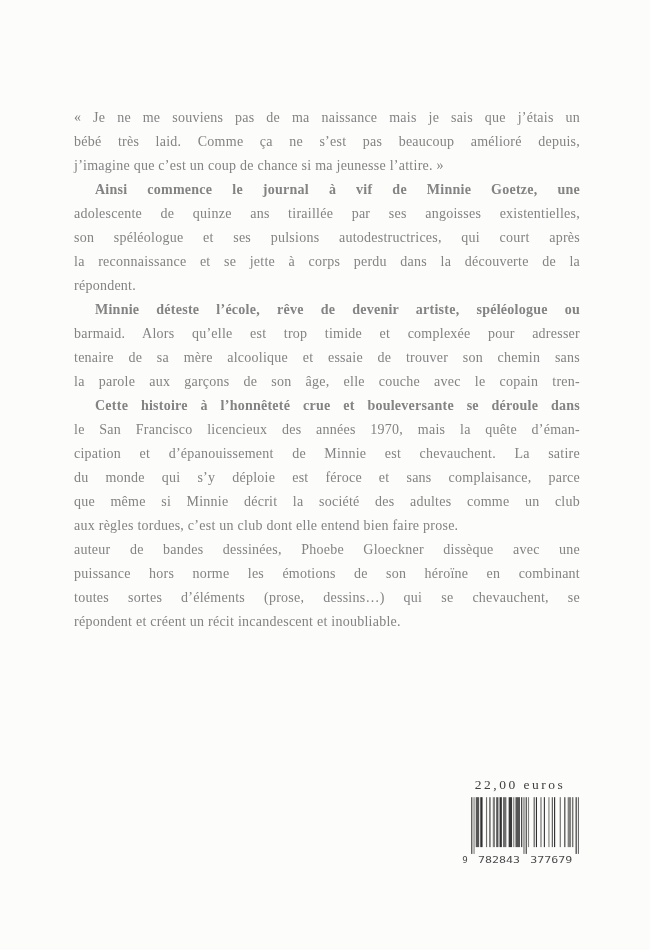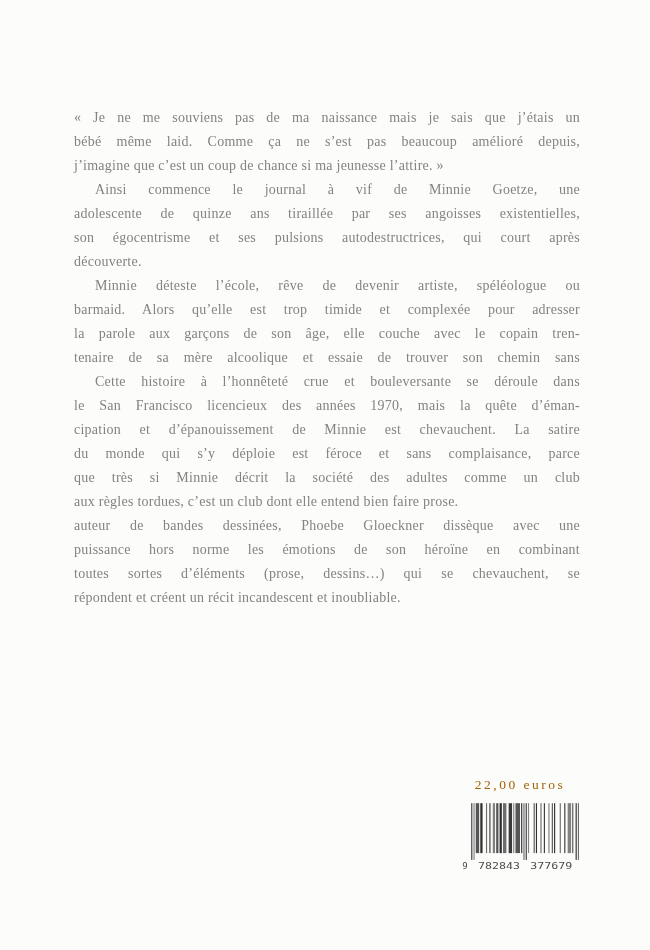--- a/index.html
+++ b/index.html
@@ -19,57 +19,58 @@
     line-height:24px;
     letter-spacing:0.25px;
   }
   .line{
     height:24px;
     text-align:justify;
     text-align-last:justify;
     white-space:normal;
   }
   .line.plast{text-align-last:left;}
-  .line.indent{text-indent:21px;}
+  .line.indent{text-indent:21px;font-weight:bold;}
   .price-barcode{
     position:absolute;
     left:458px;top:777px;width:124px;
     text-align:center;
   }
   .price{
-    color:#a16207;
+    color:#404040;
     font-size:13.5px;
     letter-spacing:2.5px;
     line-height:16px;
-    margin-bottom:10px;
+    margin-bottom:4px;
   }
   .barcode svg{display:block;margin:0 auto;}
 </style>
 </head>
 <body>
 
 <div class="cover">
 
   <div class="text-block" id="paragraphs">
       <div class="line">« Je ne me souviens pas de ma naissance mais je sais que j’étais un</div>
-      <div class="line">bébé même laid. Comme ça ne s’est pas beaucoup amélioré depuis,</div>
+      <div class="line">bébé très laid. Comme ça ne s’est pas beaucoup amélioré depuis,</div>
       <div class="line plast">j’imagine que c’est un coup de chance si ma jeunesse l’attire. »</div>
       <div class="line indent">Ainsi commence le journal à vif de Minnie Goetze, une</div>
       <div class="line">adolescente de quinze ans tiraillée par ses angoisses existentielles,</div>
-      <div class="line">son égocentrisme et ses pulsions autodestructrices, qui court après</div>
-      <div class="line plast">découverte.</div>
+      <div class="line">son spéléologue et ses pulsions autodestructrices, qui court après</div>
+      <div class="line">la reconnaissance et se jette à corps perdu dans la découverte de la</div>
+      <div class="line plast">répondent.</div>
       <div class="line indent">Minnie déteste l’école, rêve de devenir artiste, spéléologue ou</div>
       <div class="line">barmaid. Alors qu’elle est trop timide et complexée pour adresser</div>
+      <div class="line">tenaire de sa mère alcoolique et essaie de trouver son chemin sans</div>
       <div class="line">la parole aux garçons de son âge, elle couche avec le copain tren-</div>
-      <div class="line">tenaire de sa mère alcoolique et essaie de trouver son chemin sans</div>
       <div class="line indent">Cette histoire à l’honnêteté crue et bouleversante se déroule dans</div>
       <div class="line">le San Francisco licencieux des années 1970, mais la quête d’éman-</div>
       <div class="line">cipation et d’épanouissement de Minnie est chevauchent. La satire</div>
       <div class="line">du monde qui s’y déploie est féroce et sans complaisance, parce</div>
-      <div class="line">que très si Minnie décrit la société des adultes comme un club</div>
+      <div class="line">que même si Minnie décrit la société des adultes comme un club</div>
       <div class="line plast">aux règles tordues, c’est un club dont elle entend bien faire prose.</div>
       <div class="line">auteur de bandes dessinées, Phoebe Gloeckner dissèque avec une</div>
       <div class="line">puissance hors norme les émotions de son héroïne en combinant</div>
       <div class="line">toutes sortes d’éléments (prose, dessins…) qui se chevauchent, se</div>
       <div class="line plast">répondent et créent un récit incandescent et inoubliable.</div>
     </div>
 
   <div class="price-barcode">
     <div class="price">22,00 euros</div>
     <div class="barcode" id="barcode">

